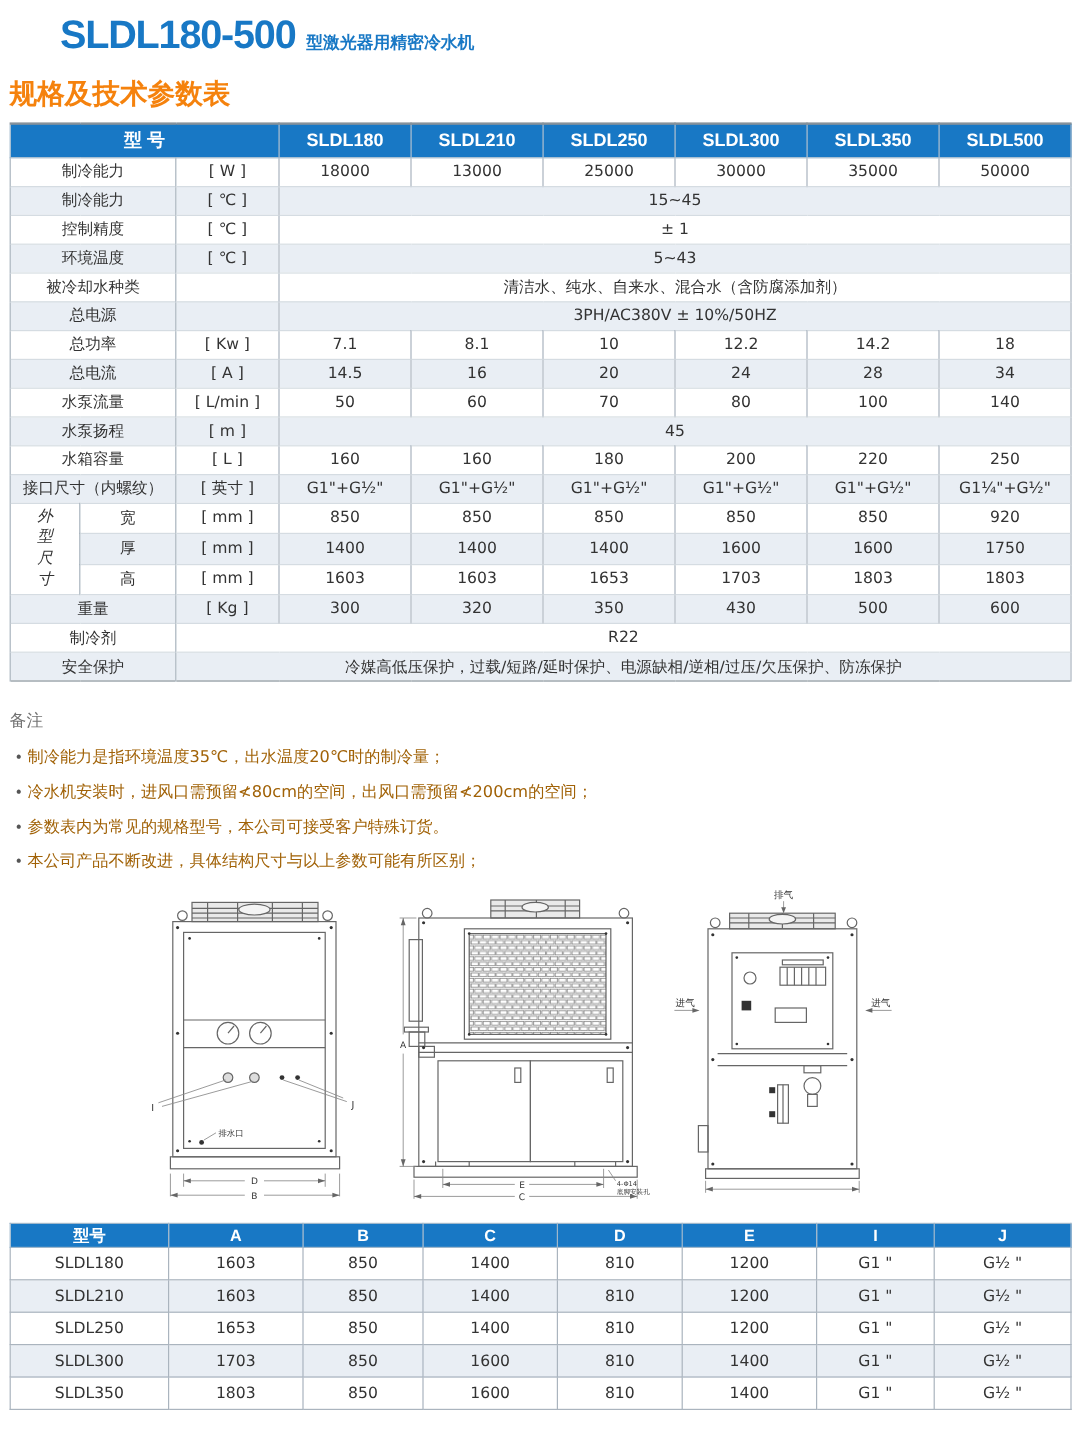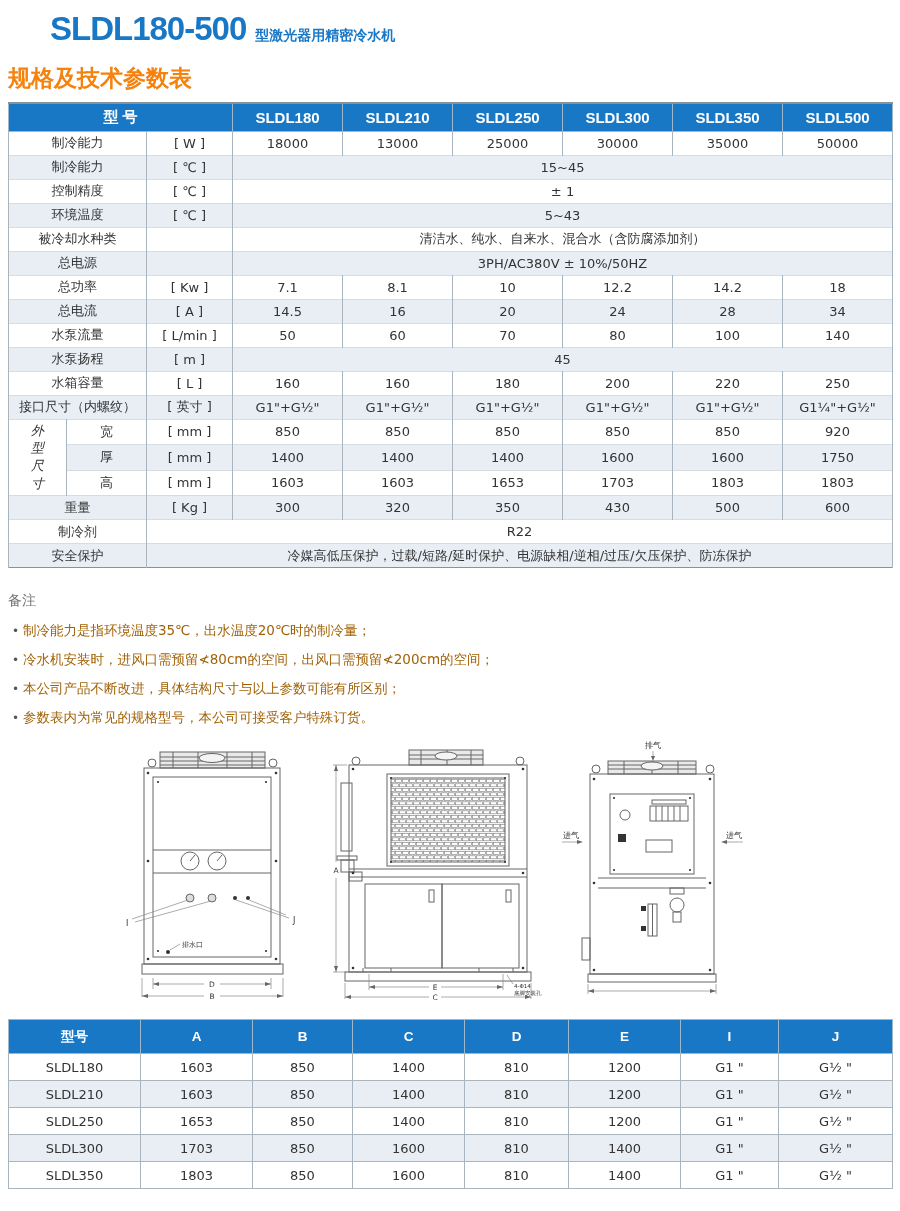--- a/index.html
+++ b/index.html
@@ -38,21 +38,21 @@
 
   .drawings { display:flex; gap:14px; margin:4px 0 0 102px; align-items:flex-start; width:fit-content; }
   svg { display:block; }
   svg text { font-family:"DejaVu Sans",sans-serif; fill:#333; }
   .dline { stroke:#666; fill:none; stroke-width:1; }
   .dthin { stroke:#888; fill:none; stroke-width:0.7; }
   .dfill { fill:#666; stroke:none; }
   .ddot  { fill:#333; stroke:none; }
 
   table.dim { border:1px solid #59626a; margin-top:16px; }
-  .dim th { background:var(--blue); color:#fff; height:34px; font-size:13.5px;
+  .dim th { background:var(--blue); color:#fff; height:20px; font-size:13.5px;
     font-weight:bold; border:1px solid #9fb7cb; font-family:"Liberation Sans",sans-serif; }
   .dim td { height:27px; text-align:center; font-size:13px; border:1px solid #aab4be; }
 </style>
 </head>
 <body>
 
 <div class="page">
 
   <div class="titlebar">
     <span class="title-model">SLDL180-500</span><span class="title-suffix">型激光器用精密冷水机</span>
@@ -224,22 +224,22 @@
           <td colspan="7">冷媒高低压保护，过载/短路/延时保护、电源缺相/逆相/过压/欠压保护、防冻保护</td>
         </tr>
       </tbody>
   </table>
 
   <div class="notes">
     <div class="notes-title">备注</div>
     <ul id="notes-list">
         <li>制冷能力是指环境温度35℃，出水温度20℃时的制冷量；</li>
         <li>冷水机安装时，进风口需预留≮80cm的空间，出风口需预留≮200cm的空间；</li>
+        <li>参数表内为常见的规格型号，本公司可接受客户特殊订货。</li>
         <li>本公司产品不断改进，具体结构尺寸与以上参数可能有所区别；</li>
-        <li>参数表内为常见的规格型号，本公司可接受客户特殊订货。</li>
       </ul>
   </div>
 
 
   <div class="drawings">
 
     <svg width="205" height="265" viewBox="0 0 205 265">
       <g class="dline">
         <circle cx="42" cy="25" r="4"></circle>
           <circle cx="163" cy="25" r="4"></circle>

